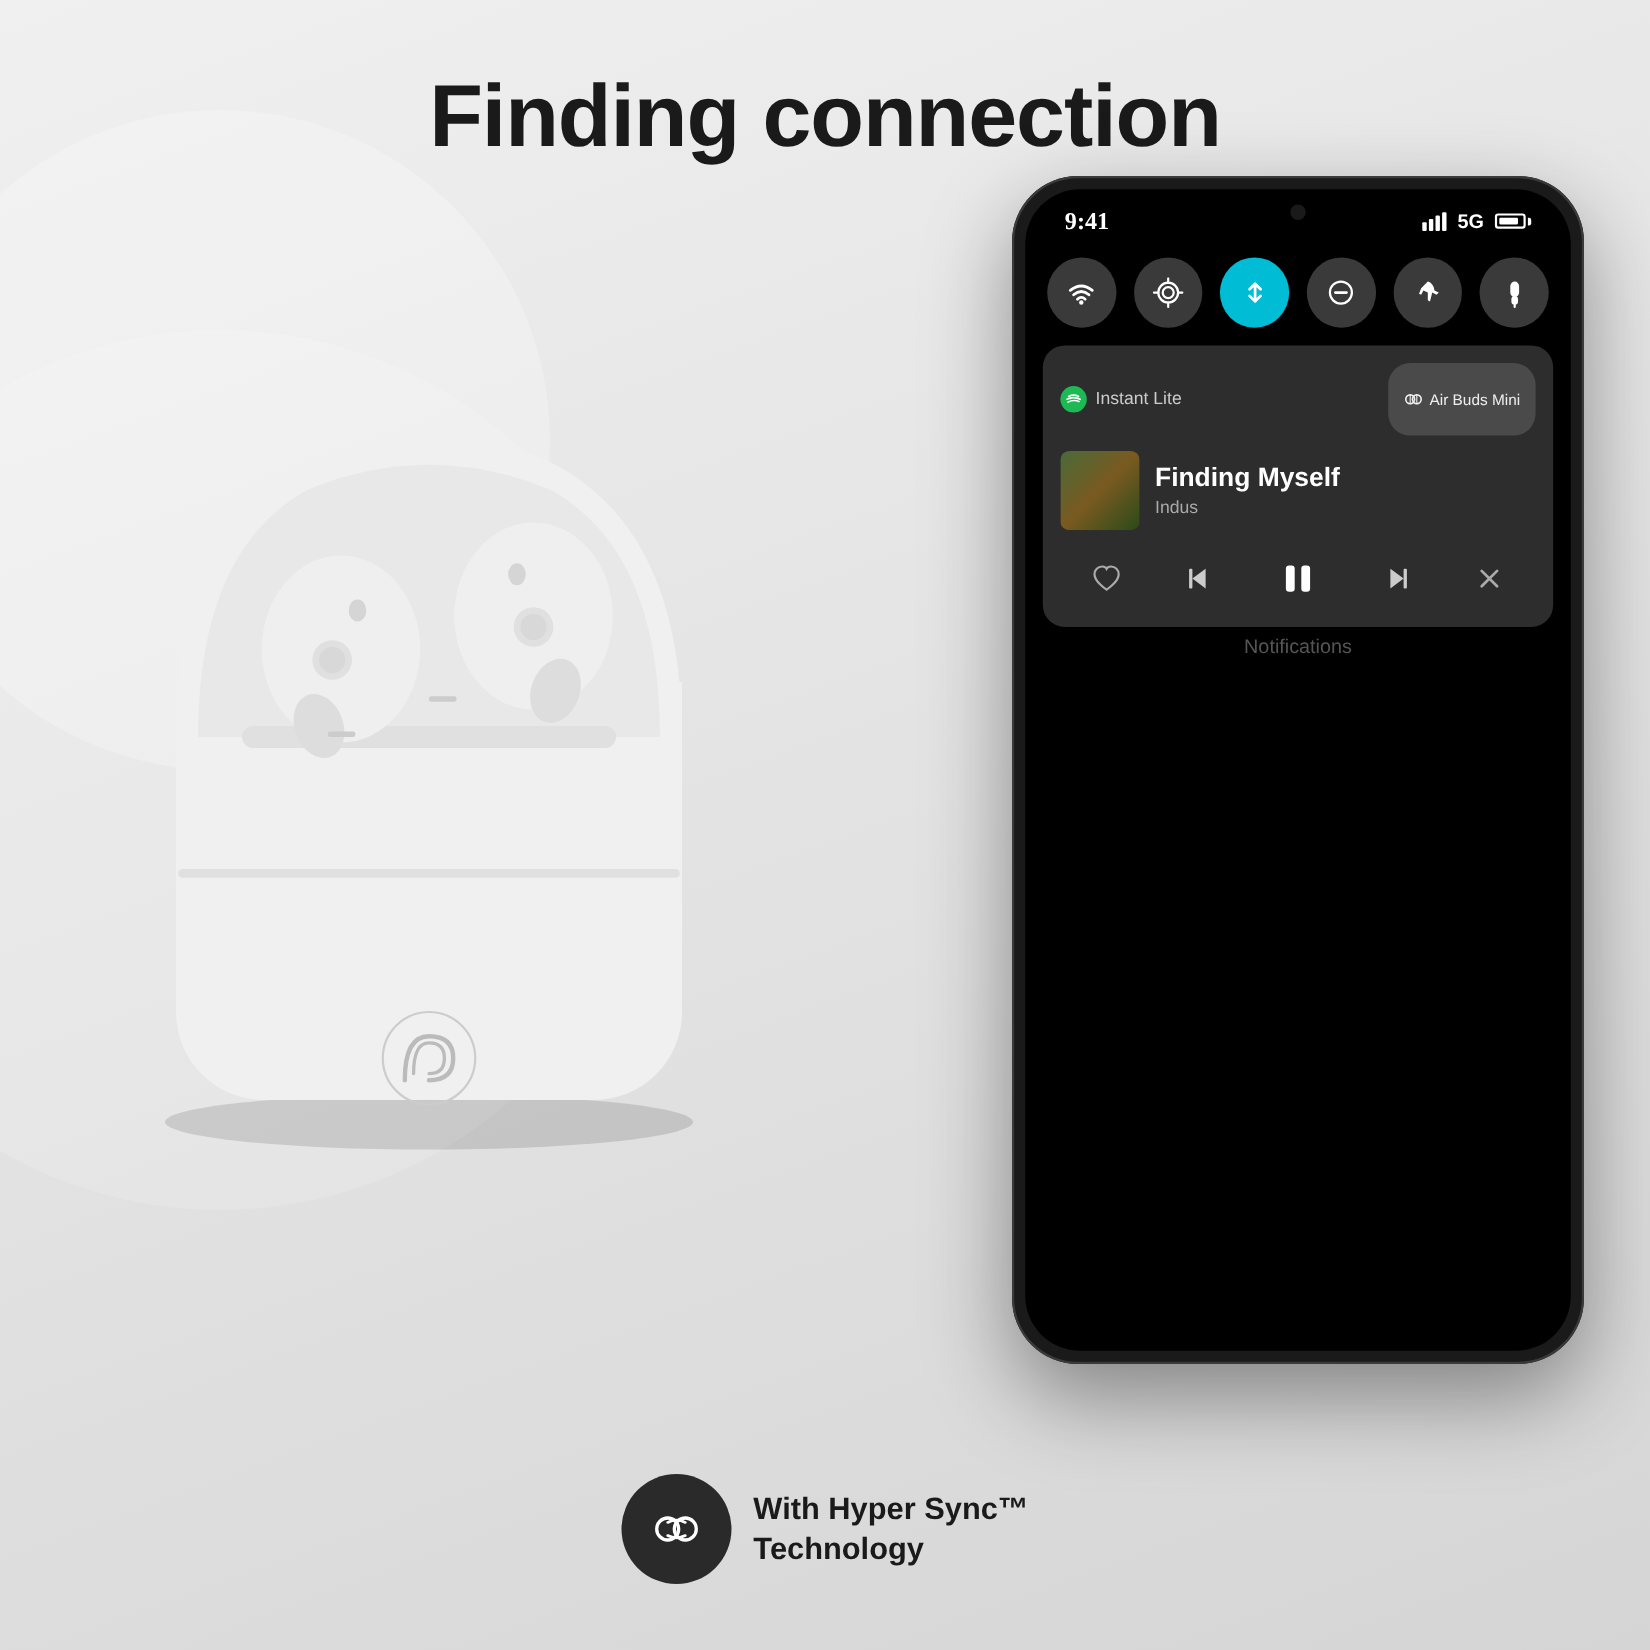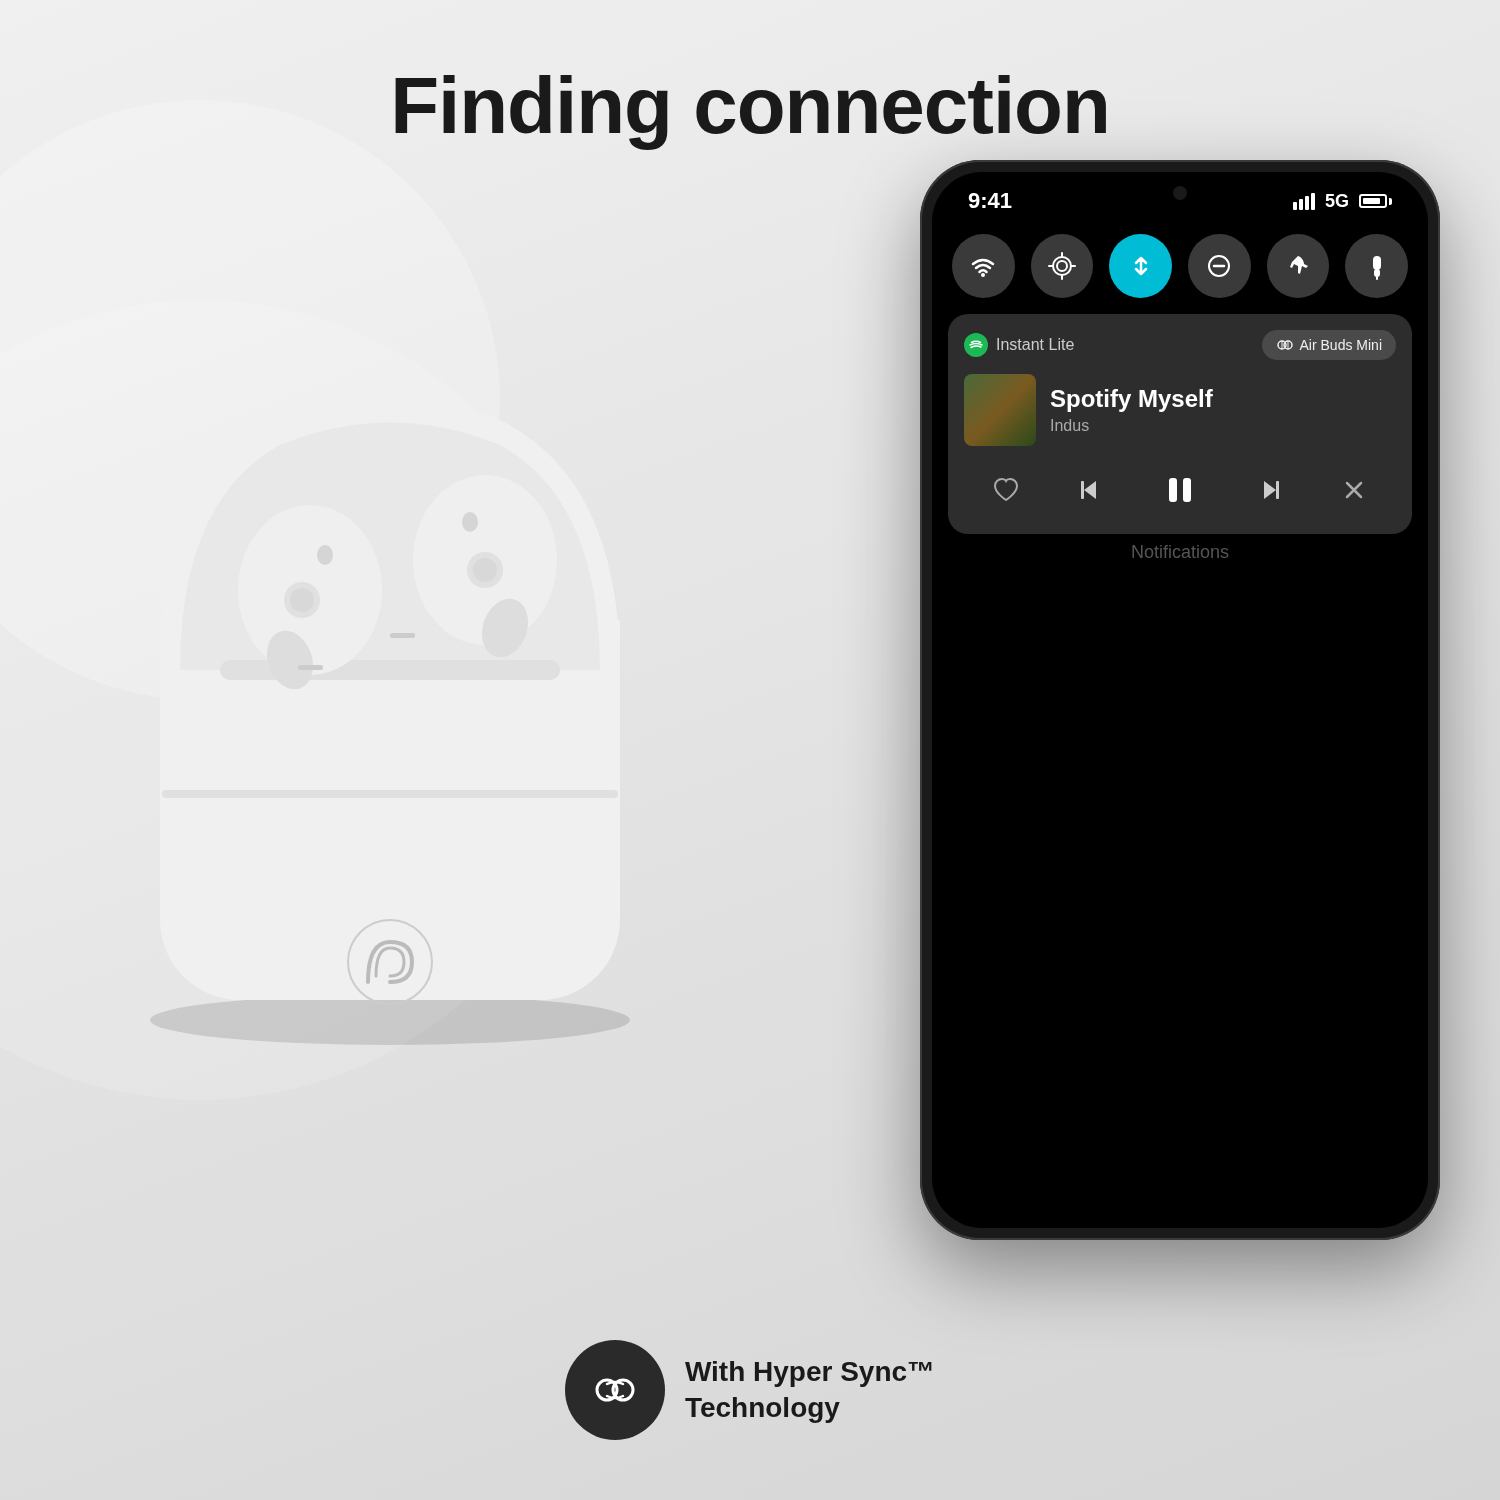--- a/index.html
+++ b/index.html
@@ -108,20 +108,21 @@
       color: white;
       font-size: 22px;
       font-weight: 600;
       position: relative;
       z-index: 10;
     }
 
     .status-time {
       font-size: 22px;
       font-weight: 600;
+      font-family: Liberation Serif, serif;
     }
 
     .status-icons {
       display: flex;
       align-items: center;
       gap: 6px;
     }
 
     
     .camera-notch {
@@ -191,21 +192,21 @@
       background: #1db954;
       border-radius: 50%;
       display: flex;
       align-items: center;
       justify-content: center;
     }
 
     .airbuds-badge {
       background: #4a4a4a;
       border-radius: 20px;
-      padding: 6px 14px;
+      padding: 24px 14px;
       font-size: 14px;
       display: flex;
       align-items: center;
       gap: 6px;
       color: #eee;
     }
 
     .song-row {
       display: flex;
       align-items: center;
@@ -559,21 +560,21 @@
               </svg>
               <span>Air Buds Mini</span>
             </div>
           </div>
 
           <div class="song-row">
             <div class="album-art">
               <div class="album-art-inner"></div>
             </div>
             <div class="song-info">
-              <div class="song-title">Spotify Myself</div>
+              <div class="song-title">Finding Myself</div>
               <div class="song-artist">Indus</div>
             </div>
           </div>
 
 
           <div class="playback-controls">
 
             <div class="ctrl-btn">
               <svg width="30" height="30" viewBox="0 0 30 30" fill="none">
                 <path d="M15 25 C15 25 4 18 4 11 C4 7 7 4 11 4 C13 4 14.5 5 15 6 C15.5 5 17 4 19 4 C23 4 26 7 26 11 C26 18 15 25 15 25Z" stroke="#aaa" stroke-width="2" fill="none"></path>

